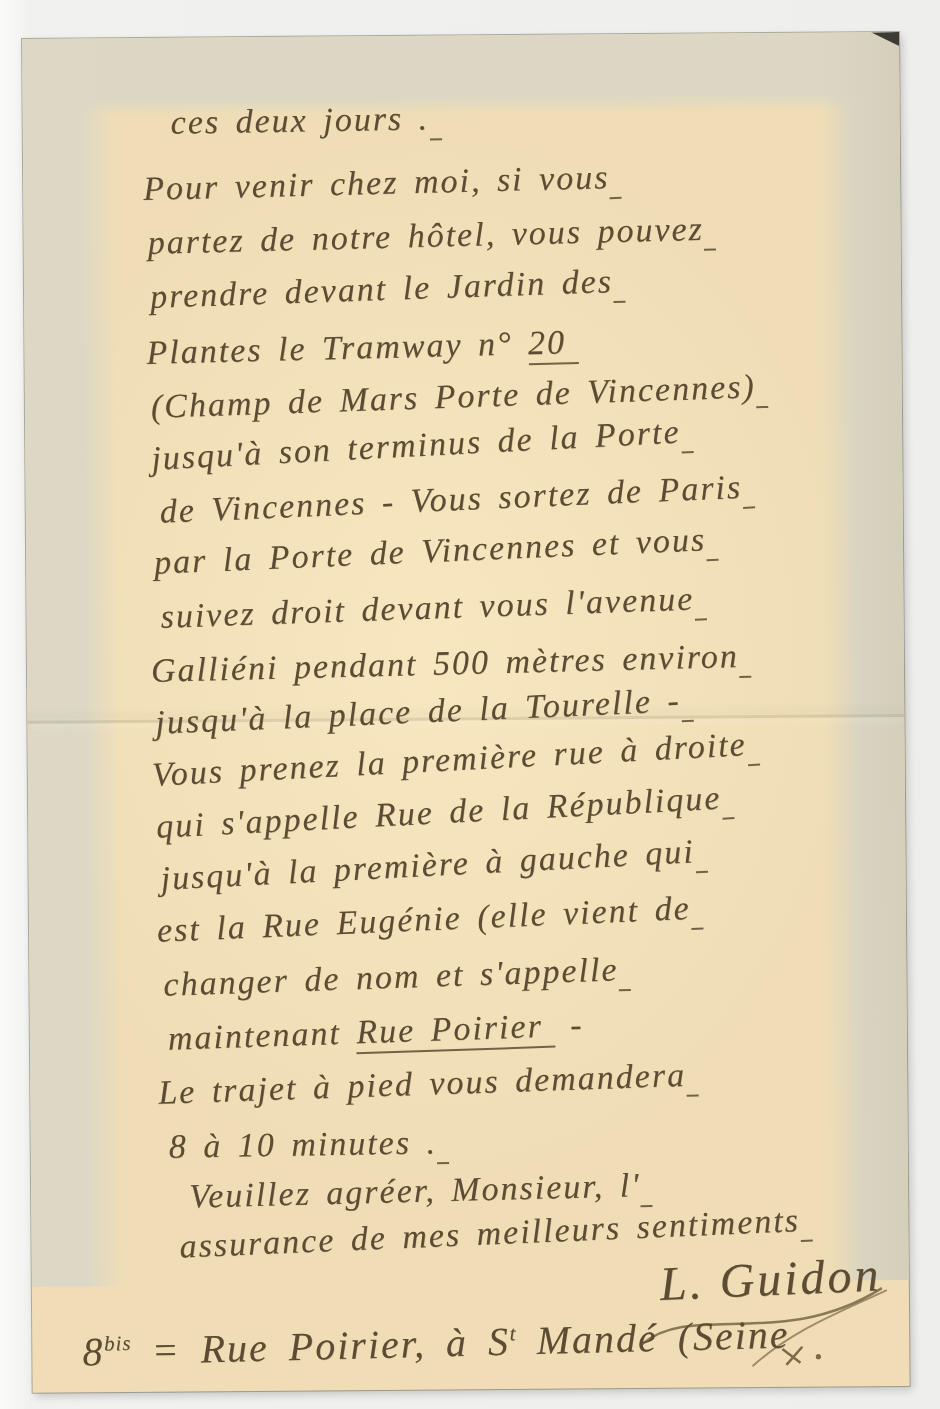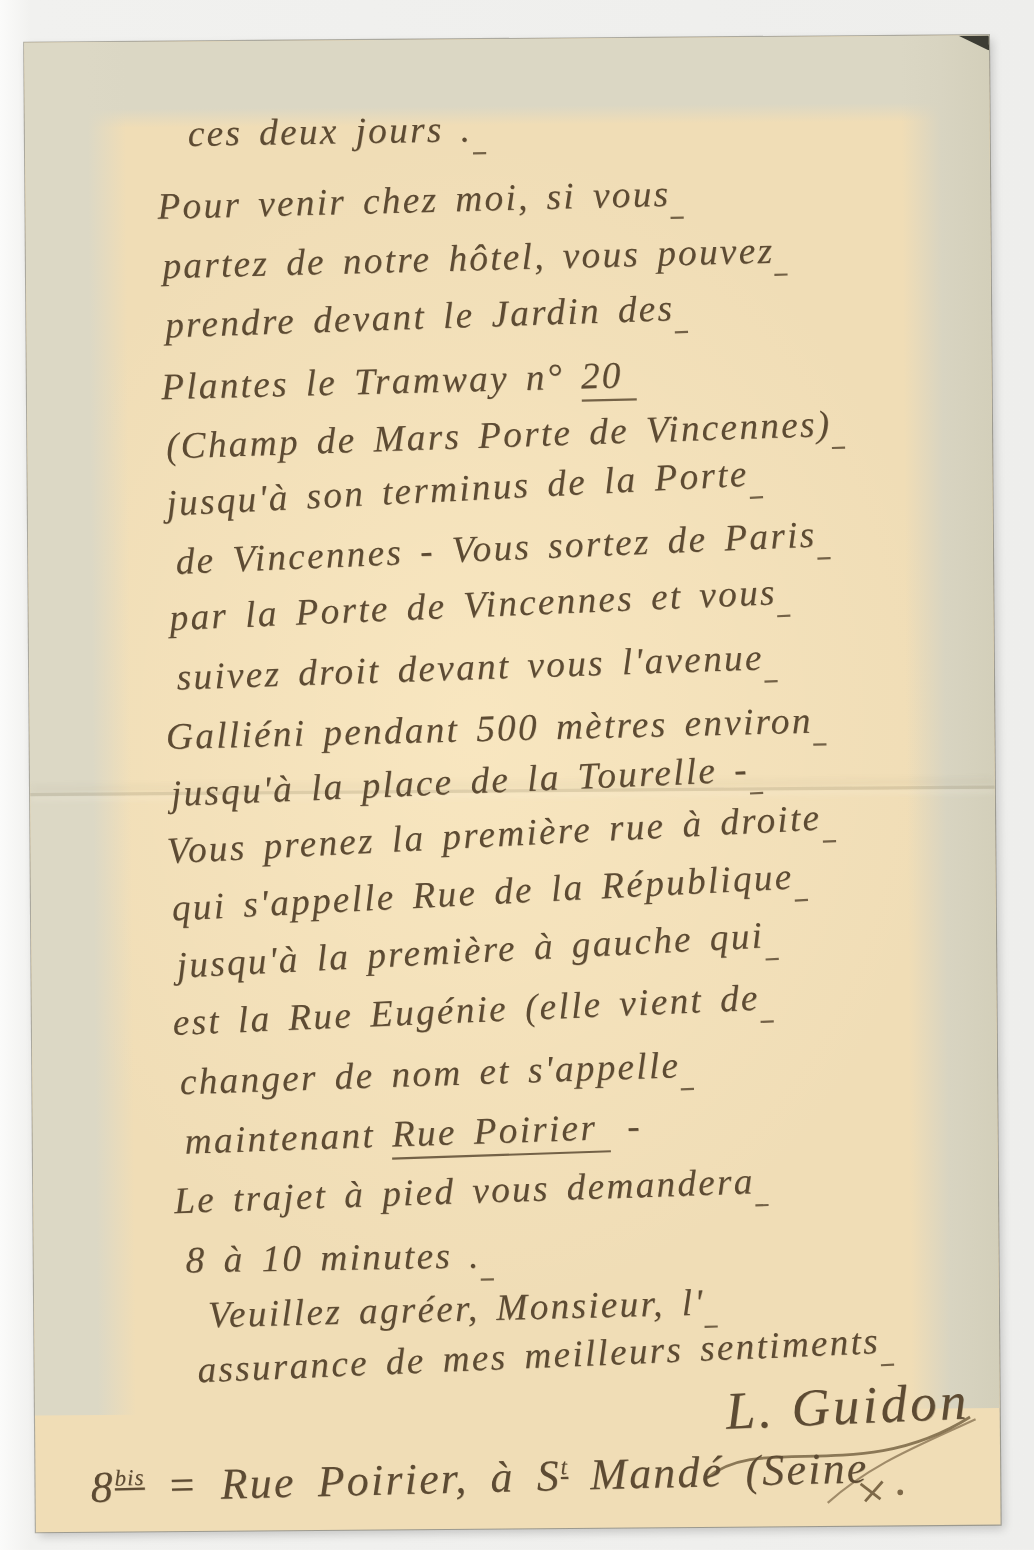--- a/index.html
+++ b/index.html
@@ -74,21 +74,21 @@
     position:absolute; top:1238px; left:600px;
     width:300px; height:110px; pointer-events:none;
   }
   .address {
     position:absolute; top:1290px; left:50px;
     font-style:italic; font-size:40px; letter-spacing:2px; word-spacing:8px;
     color:#5d4b33; transform:rotate(-1deg); transform-origin:left center;
     white-space:nowrap;
     text-shadow: 0.4px 0.4px 0 rgba(93,75,51,.35);
   }
-  .address .sup { font-size:.52em; vertical-align:super; letter-spacing:1px;text-decoration:underline; }
+  .address .sup { font-size:.52em; vertical-align:super; letter-spacing:1px; }
 </style>
 </head>
 <body>
 
 <div class="paper">
   <div class="band-top"></div>
   <div class="band-left"></div>
   <div class="band-right"></div>
   <div class="fold-crease"></div>
   <div class="corner-notch"></div>

